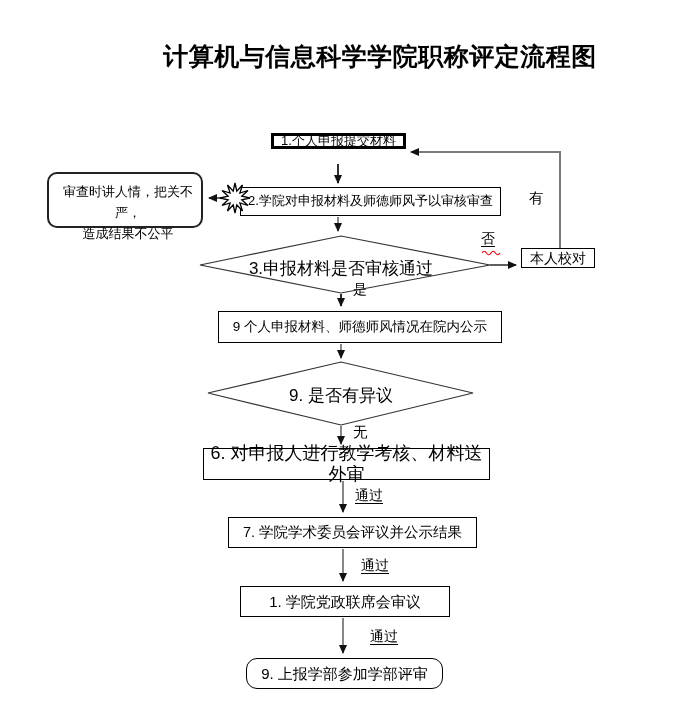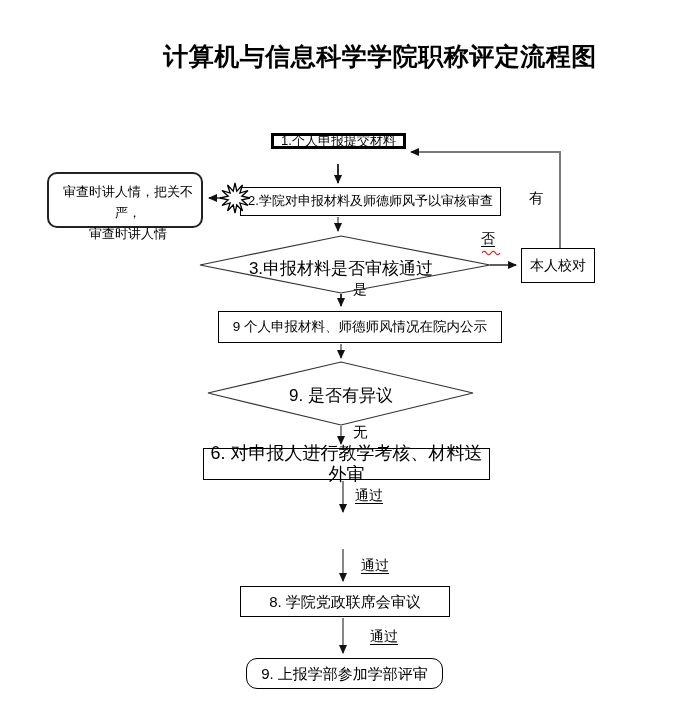--- a/index.html
+++ b/index.html
@@ -86,38 +86,41 @@
   <div class="box box-bold" style="left:271px;top:133px;width:135px;height:16px;">
     <span>1.个人申报提交材料</span>
   </div>
 
   <div class="box" style="left:240px;top:187px;width:261px;height:29px;">
     <span>2.学院对申报材料及师德师风予以审核审查</span>
   </div>
 
   <div class="note" style="left:47px;top:172px;width:156px;height:56px;">
     <div>审查时讲人情，把关不严，</div>
-    <div>审查时讲人情</div>
+    <div>造成结果不公平</div>
   </div>
 
-  <div class="box" style="left:521px;top:248px;width:74px;height:35px;font-size:14px;">
+  <div class="box" style="left:521px;top:248px;width:74px;height:20px;font-size:14px;">
     <span>本人校对</span>
   </div>
 
   <div class="box" style="left:218px;top:311px;width:284px;height:32px;font-size:13.5px;">
     <span>9 个人申报材料、师德师风情况在院内公示</span>
   </div>
 
   <div class="box" style="left:203px;top:448px;width:287px;height:32px;font-size:18px;">
     <span>6. 对申报人进行教学考核、材料送外审</span>
   </div>
 
+  <div class="box" style="left:228px;top:517px;width:249px;height:31px;font-size:14.5px;">
+    <span>7. 学院学术委员会评议并公示结果</span>
+  </div>
 
   <div class="box" style="left:240px;top:586px;width:210px;height:31px;font-size:15px;">
-    <span>8. 学院党政联席会审议</span>
+    <span>1. 学院党政联席会审议</span>
   </div>
 
   <div class="box" style="left:246px;top:658px;width:197px;height:31px;font-size:15px;border-radius:11px;">
     <span>9. 上报学部参加学部评审</span>
   </div>
 
   <div class="dtext" style="left:211px;top:257px;width:260px;">3.申报材料是否审核通过</div>
   <div class="dtext" style="left:241px;top:384px;width:200px;">9. 是否有异议</div>
 
   <div class="lbl" style="left:529px;top:189px;font-size:14.5px;">有</div>

